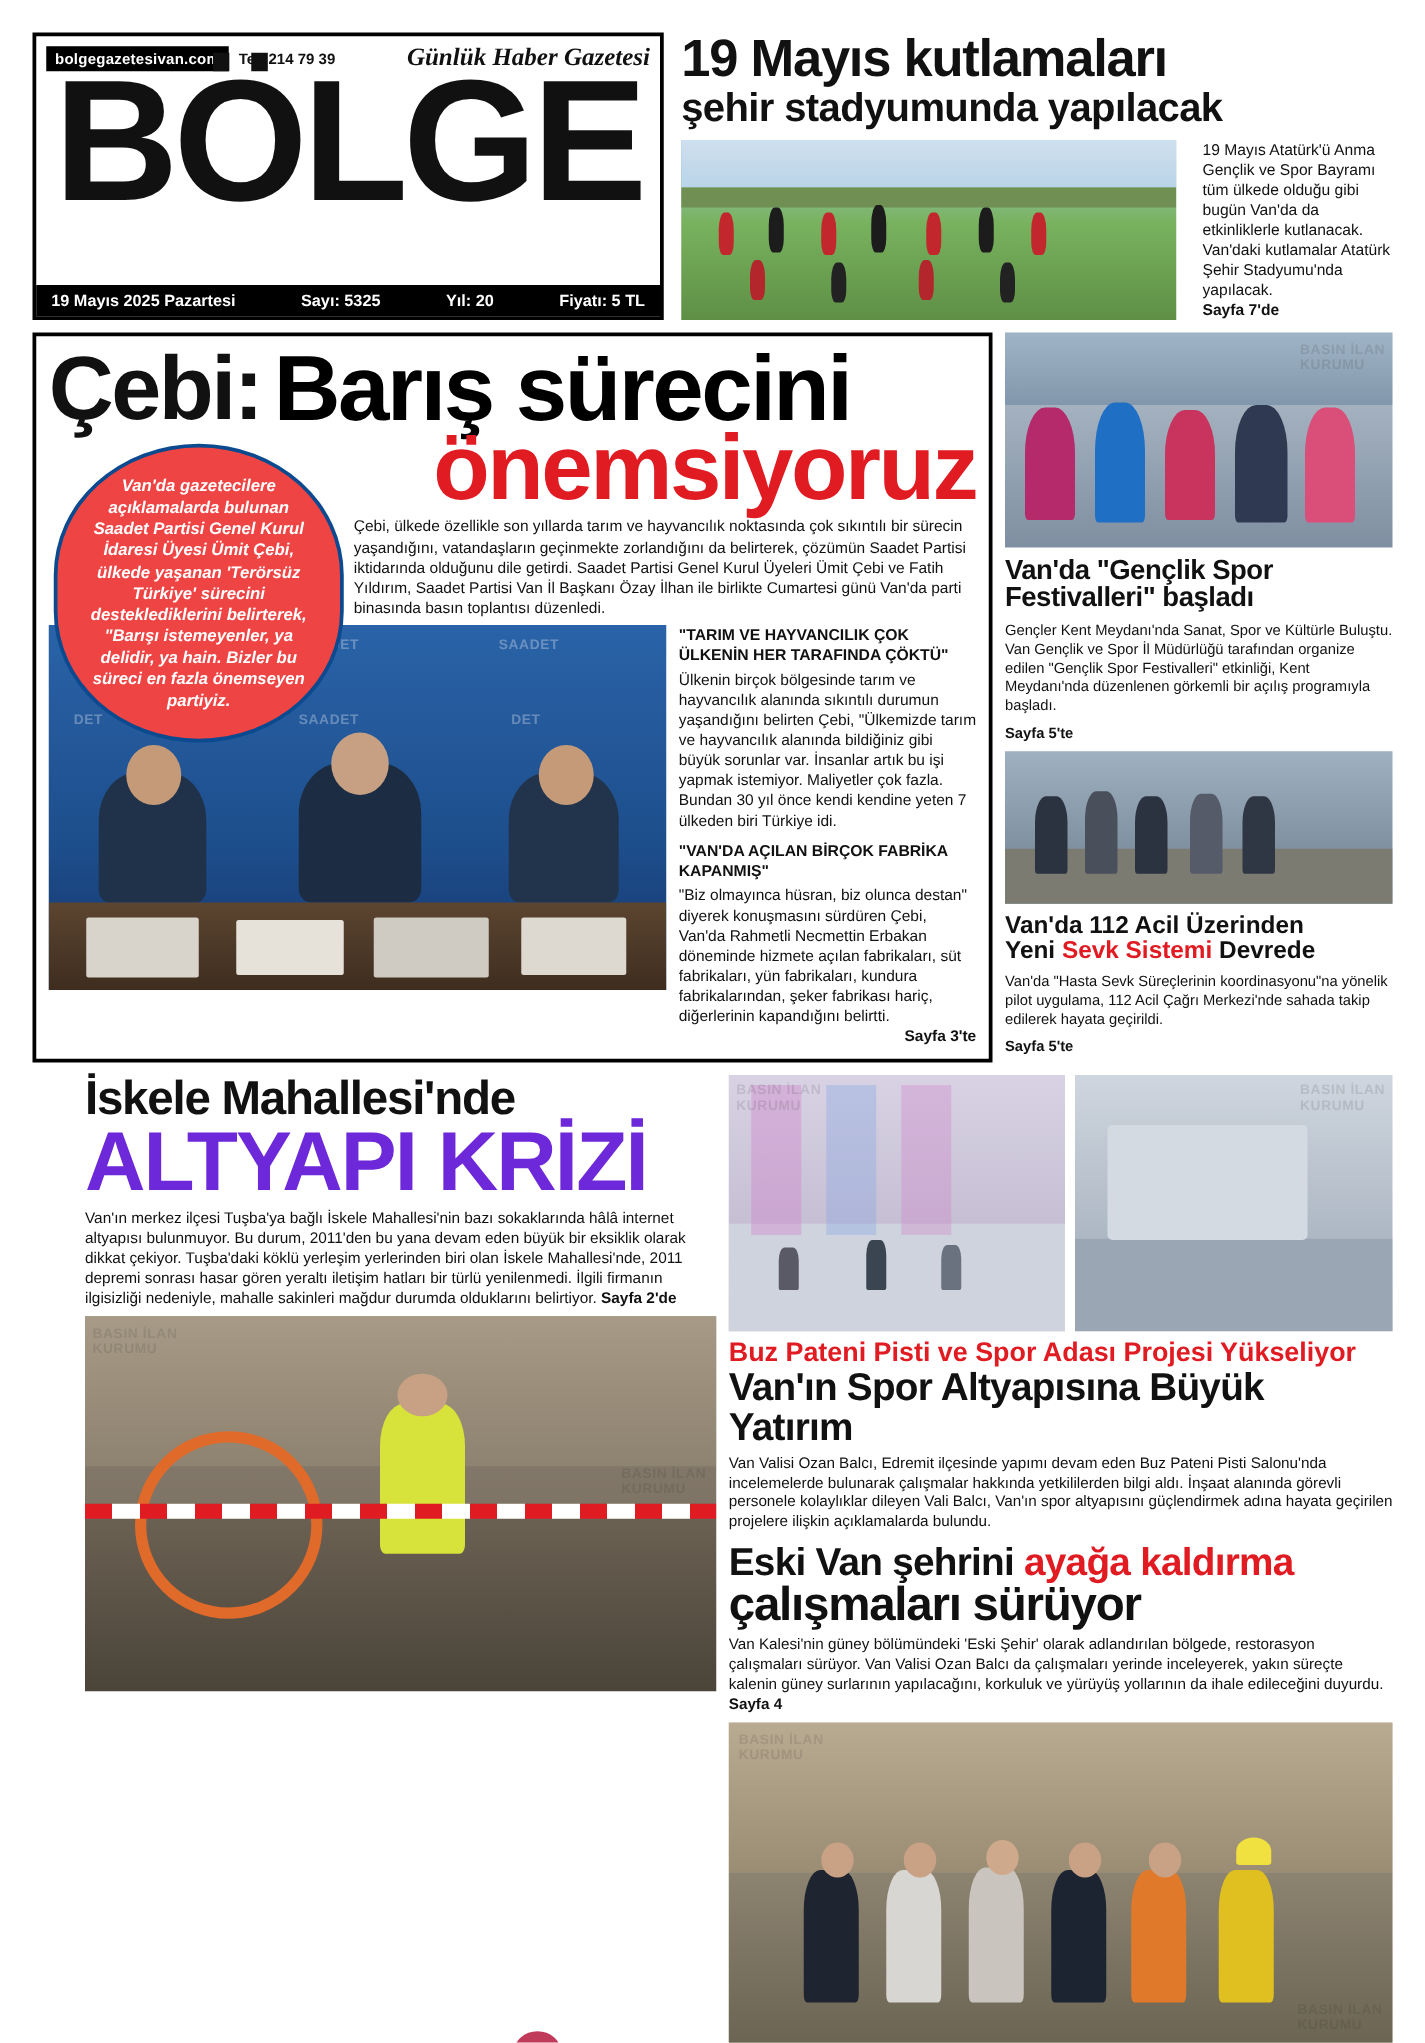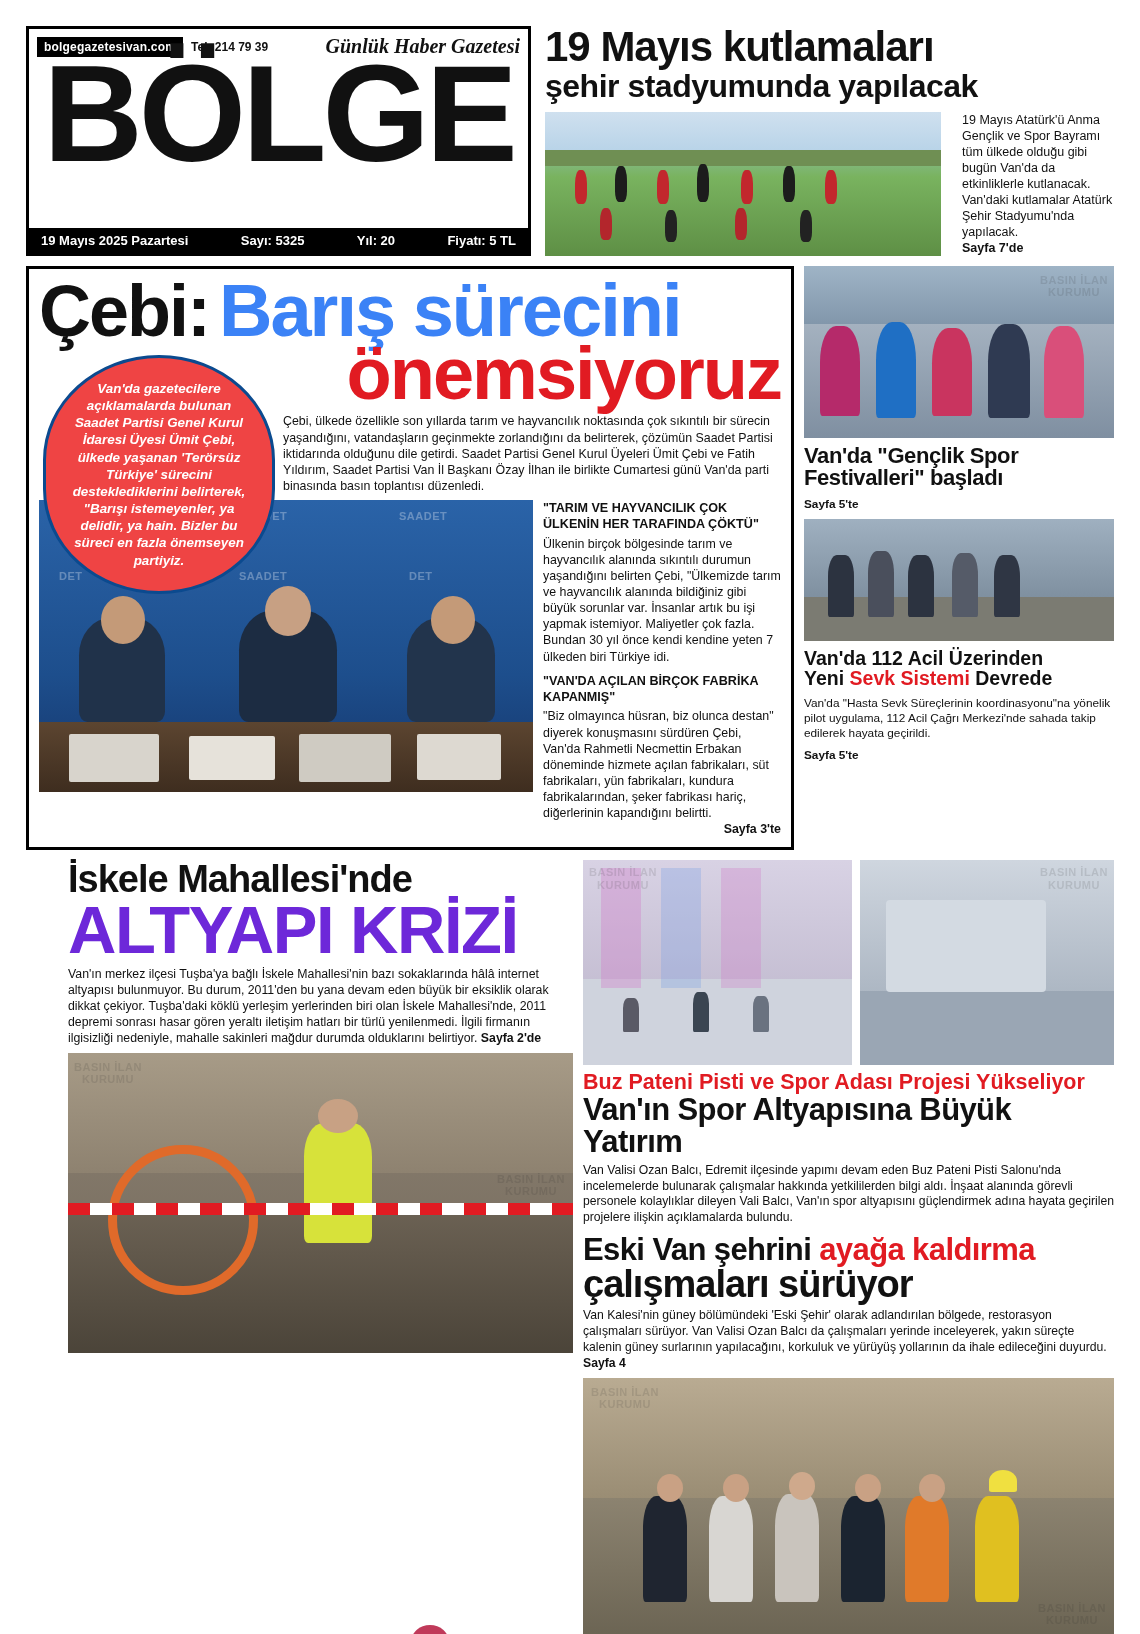--- a/index.html
+++ b/index.html
@@ -30,21 +30,21 @@
   .lead-body { display: flex; gap: 21px; margin-top: 8px; flex: 1; }
   .lead-photo { flex: 1; background: linear-gradient(180deg,#9fc8e8 0%, #79b35f 45%, #5e8f45 100%); position: relative; overflow: hidden; }
   .lead-text { width: 152px; font-size: 12.5px; line-height: 1.28; }
   .pagetag { font-weight: bold; }
 
   
   .mainwrap { display: flex; gap: 10px; margin-top: 10px; }
   .mainleft { width: 768px; border: 3px solid #000; padding: 8px 10px 10px 10px; position: relative; }
   .kicker-row { display: flex; align-items: center; }
   .cebi { font-size: 72px; font-weight: bold; line-height: .92; letter-spacing: -2px; }
-  .red1 { color: #3b82f6; font-size: 74px; font-weight: bold; line-height: .92; letter-spacing: -2px; }
+  .red1 { color: #000000; font-size: 74px; font-weight: bold; line-height: .92; letter-spacing: -2px; }
   .red2 { color: #e11b22; font-size: 74px; font-weight: bold; line-height: .95; letter-spacing: -2px; text-align: right; margin-top: -6px; }
   .bubble { position: absolute; left: 14px; top: 86px; width: 232px; min-height: 196px; background: #ef4444;
             color: #fff; border-radius: 50%/44%; border: 3px solid #0b4a8f; padding: 22px 22px; z-index: 5;
             font-size: 13.4px; font-weight: bold; line-height: 1.28; text-align: center; font-style: italic; }
   .cols3 { display: flex; gap: 10px; margin-top: 6px; }
   .photo-main { width: 494px; height: 292px; background: linear-gradient(180deg,#2a63a8 0%,#1d4e8c 60%,#15356a 100%); position: relative; overflow: hidden; }
   .txtcol { flex: 1; font-size: 12.4px; line-height: 1.3; }
   .txtcol h4 { font-size: 12.6px; font-weight: bold; margin-bottom: 3px; }
   .spanleft { font-size: 12.4px; line-height: 1.3; margin-top: 4px; }
 
@@ -78,21 +78,21 @@
 
   
   .bottomleft { width: 505px; margin-top: 9px; position: relative; }
   .bl-h1 { font-size: 17px; font-weight: bold; line-height: 1.05; }
   .bl-h2 { font-size: 30px; font-weight: bold; line-height: 1.04; }
   .hl { background: #e11b22; color: #fff; padding: 0 3px; }
   .bl-person { position: absolute; right: -6px; top: -52px; width: 190px; height: 290px; }
 
   
   .band { position: absolute; left: 0; right: 0; }
-  .wm { position: absolute; color: rgba(255,255,255,.30); font-size: 11px; font-weight: bold; letter-spacing: .5px; line-height: 1.1; text-align: center; transform: rotate(0deg); }
+  .wm { position: absolute; color: rgba(255,255,255,.30); font-size: 11px; font-weight: bold; letter-spacing: .5px; line-height: 1.1; text-align: left; transform: rotate(0deg); }
   .wmdark { color: rgba(40,40,40,.13); }
   .figure { position: absolute; border-radius: 40% 40% 30% 30%; }
 </style>
 </head>
 <body>
 
 <div class="page">
 
   <div class="masthead">
 
@@ -186,20 +186,21 @@
       <div class="mr-photo">
         <div class="band" style="top:0;height:58px;background:linear-gradient(180deg,#9fb4c6,#8297ab);"></div>
         <div class="figure" style="left:16px;top:60px;width:40px;height:90px;background:#b52a6a;border-radius:40% 40% 6% 6%;"></div>
         <div class="figure" style="left:72px;top:56px;width:40px;height:96px;background:#1f6fc4;border-radius:40% 40% 6% 6%;"></div>
         <div class="figure" style="left:128px;top:62px;width:40px;height:88px;background:#c9345f;border-radius:40% 40% 6% 6%;"></div>
         <div class="figure" style="left:184px;top:58px;width:42px;height:94px;background:#2f3a52;border-radius:40% 40% 6% 6%;"></div>
         <div class="figure" style="left:240px;top:60px;width:40px;height:92px;background:#d94f7a;border-radius:40% 40% 6% 6%;"></div>
         <div class="wm wmdark" style="right:6px;top:8px;">BASIN İLAN<br>KURUMU</div>
       </div>
       <div class="mr-title">Van'da "Gençlik Spor Festivalleri" başladı</div>
+      <div class="mr-body">Gençler Kent Meydanı'nda Sanat, Spor ve Kültürle Buluştu. Van Gençlik ve Spor İl Müdürlüğü tarafından organize edilen "Gençlik Spor Festivalleri" etkinliği, Kent Meydanı'nda düzenlenen görkemli bir açılış programıyla başladı.</div>
       <div class="mr-body pagetag">Sayfa 5'te</div>
 
       <div class="mr-photo2">
         <div class="band" style="bottom:0;height:44px;background:#7b7b72;"></div>
         <div class="figure" style="left:24px;top:36px;width:26px;height:62px;background:#2c3340;border-radius:34% 34% 6% 6%;"></div>
         <div class="figure" style="left:64px;top:32px;width:26px;height:66px;background:#4a4f5c;border-radius:34% 34% 6% 6%;"></div>
         <div class="figure" style="left:104px;top:36px;width:26px;height:62px;background:#2c3340;border-radius:34% 34% 6% 6%;"></div>
         <div class="figure" style="left:148px;top:34px;width:26px;height:64px;background:#555b68;border-radius:34% 34% 6% 6%;"></div>
         <div class="figure" style="left:190px;top:36px;width:26px;height:62px;background:#2f3644;border-radius:34% 34% 6% 6%;"></div>
       </div>

